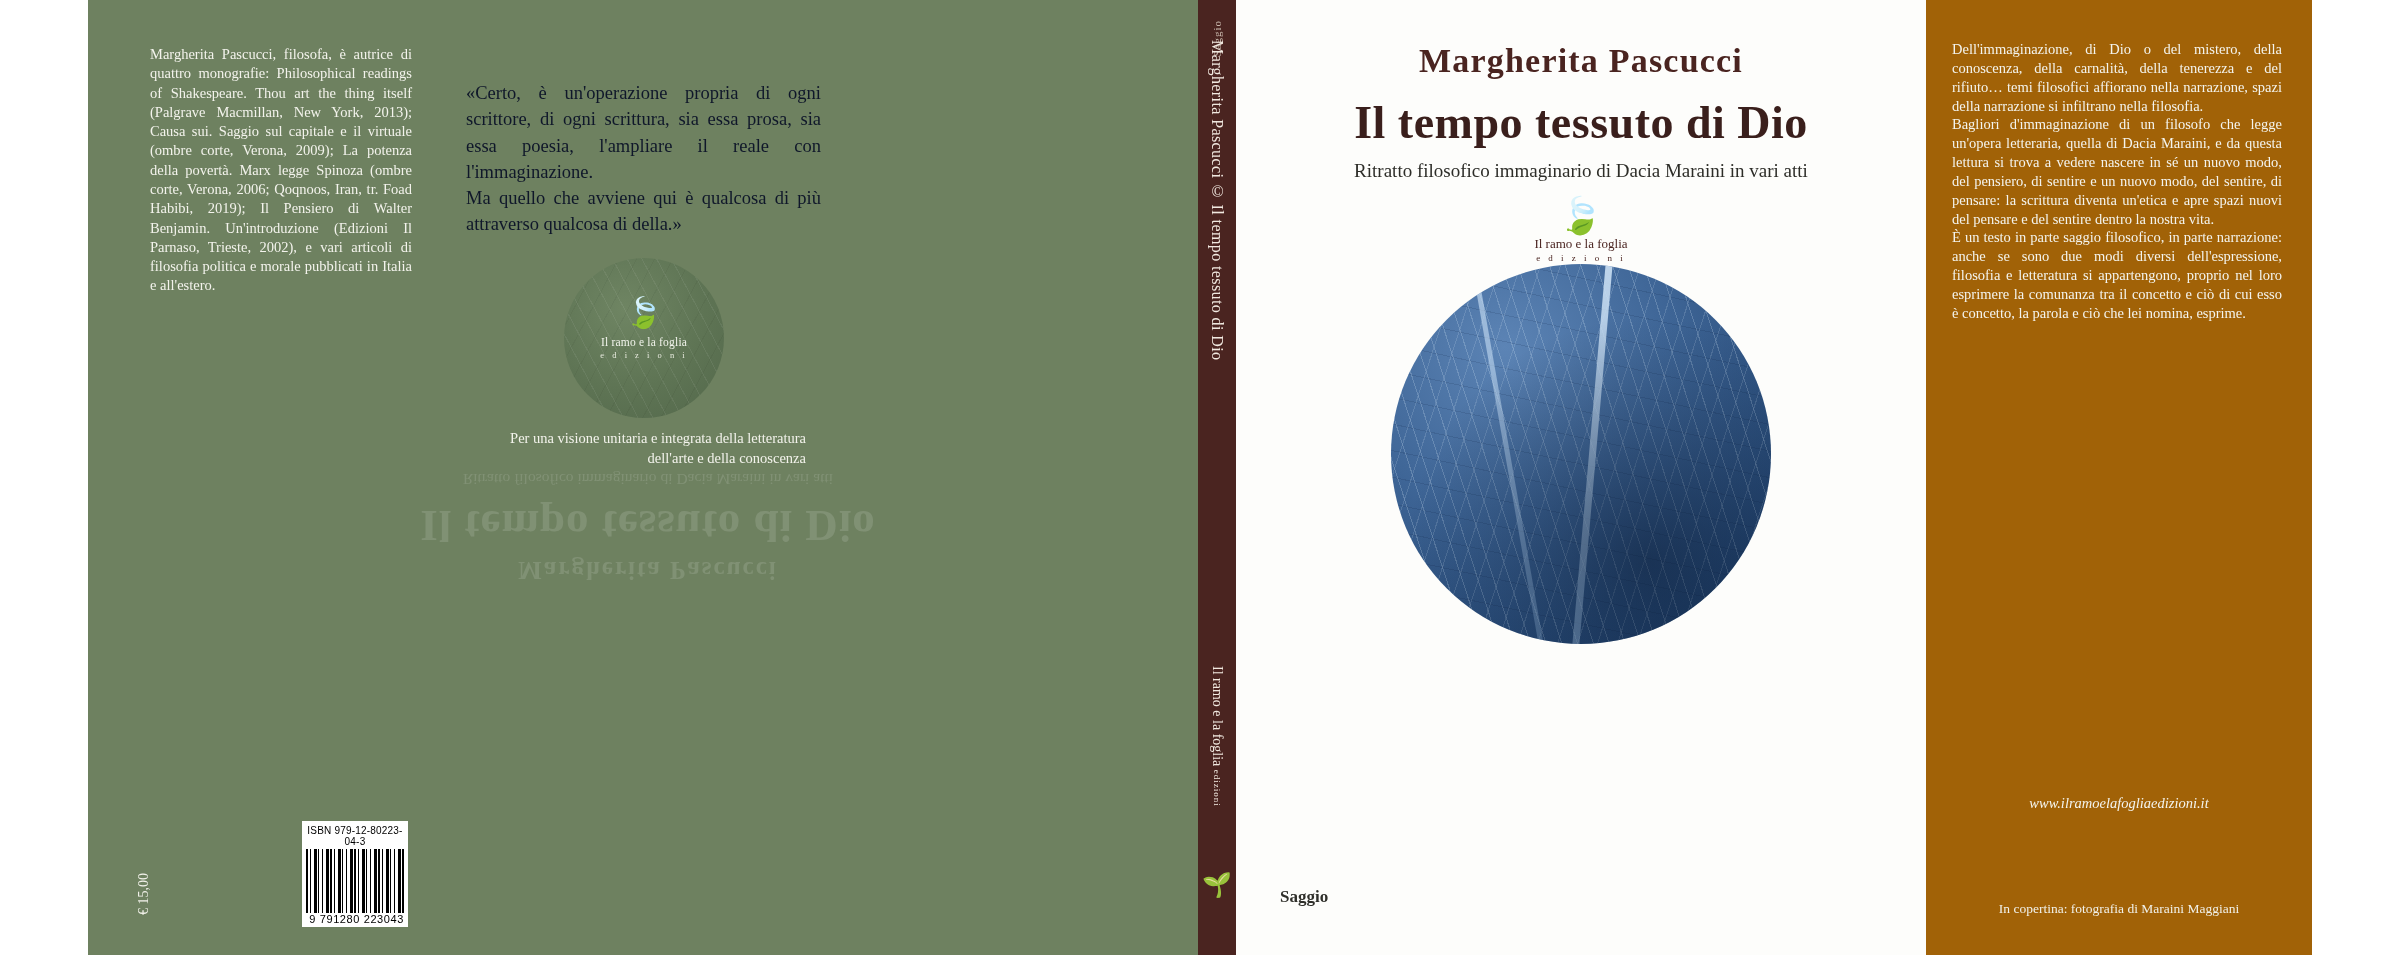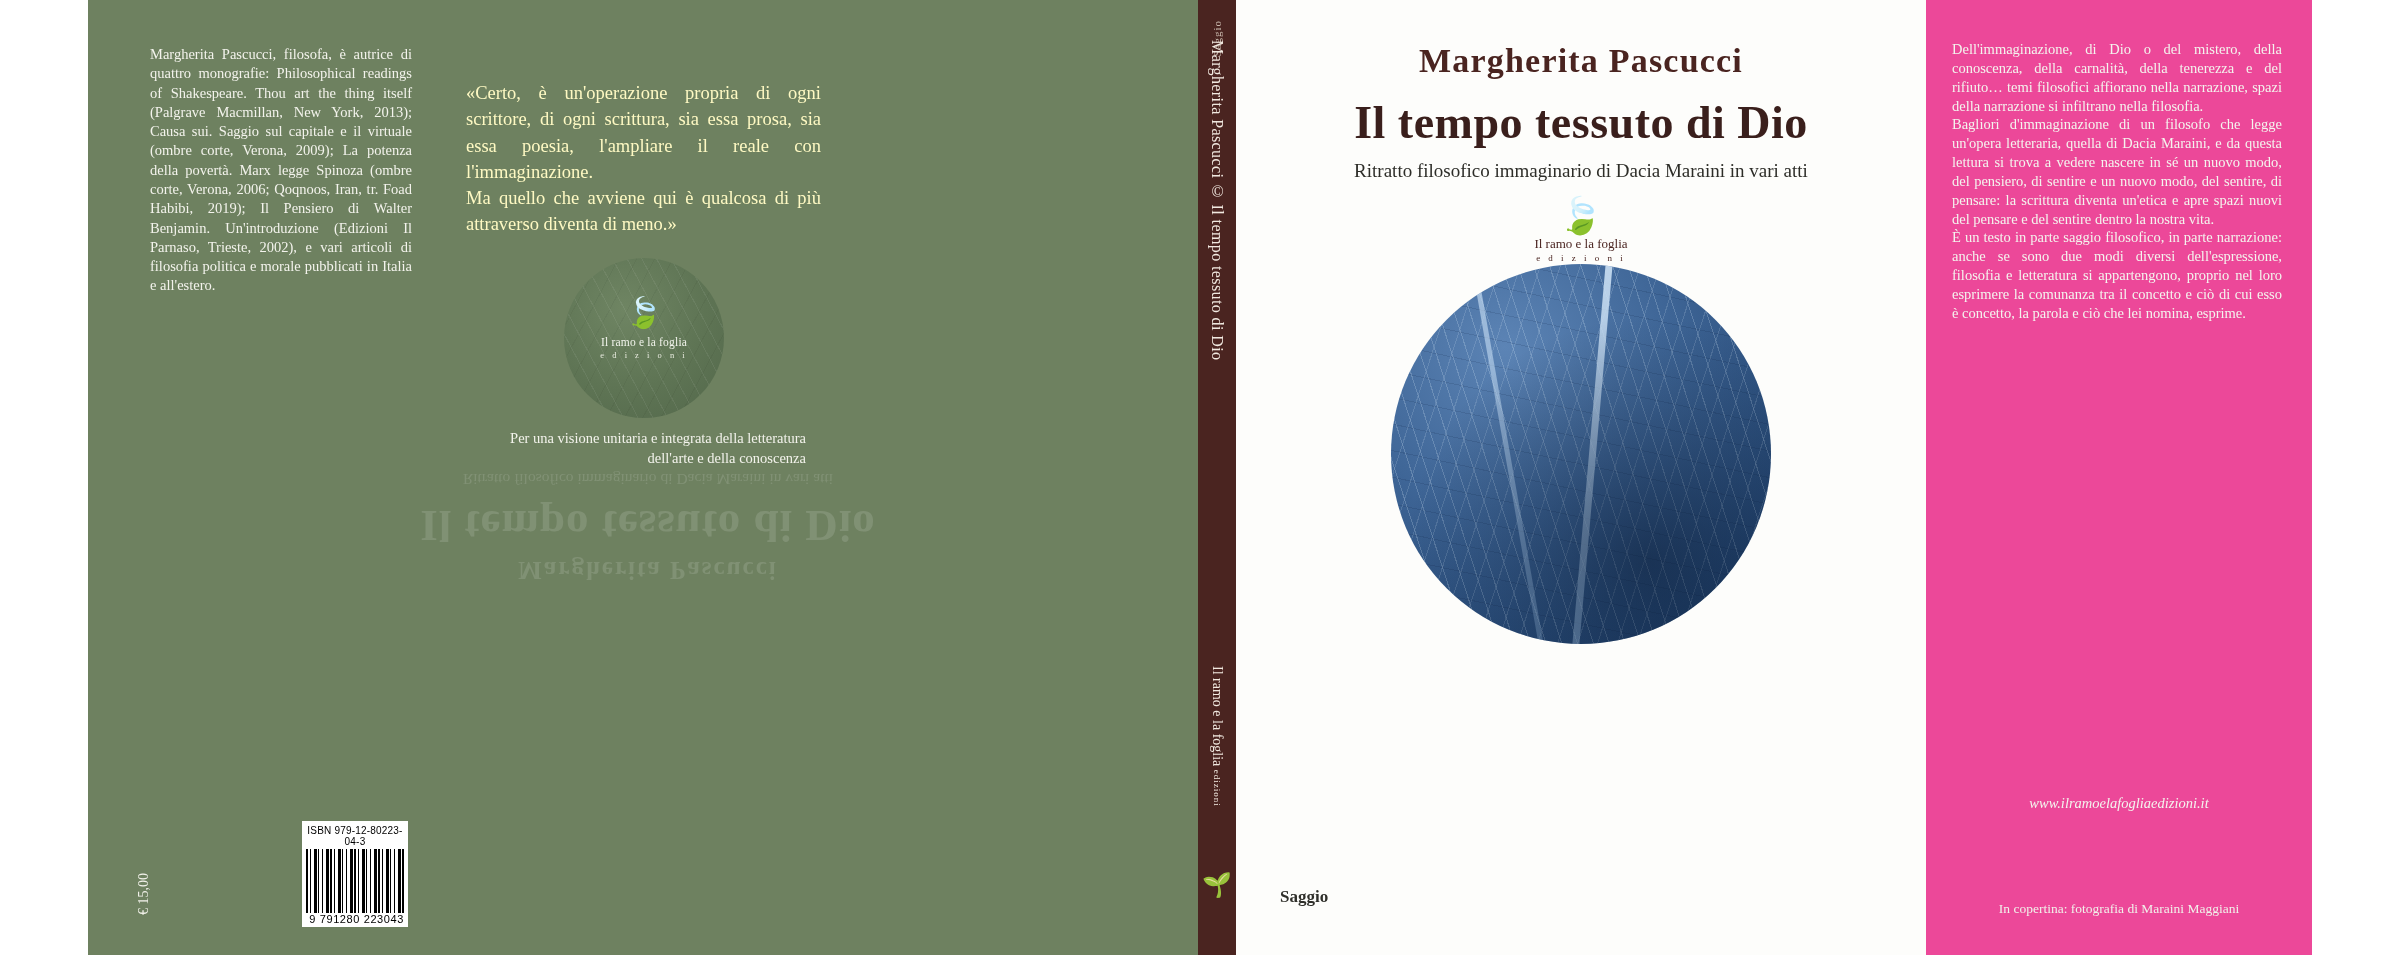--- a/index.html
+++ b/index.html
@@ -46,21 +46,21 @@
   
   .front {
     width: 690px;
     background: #fdfdfb;
     color: #2a2a26;
     position: relative;
   }
   
   .flap-right {
     width: 386px;
-    background: #ec4899;
+    background: #a16207;
     color: #f4f4ee;
     position: relative;
   }
   
   .edge-right {
     width: 88px;
     background: #ffffff;
   }
 
   
@@ -72,21 +72,21 @@
     text-align: justify;
     color: #f3f3ec;
   }
 
   .quote {
     position: absolute;
     left: 378px; top: 80px; width: 355px;
     font-size: 18.5px;
     line-height: 1.42;
     text-align: justify;
-    color: #fef9c3;
+    color: #0f172a;
   }
   .quote p { margin: 0; }
 
   .logo-circle {
     position: absolute;
     left: 476px; top: 258px;
     width: 160px; height: 160px;
     border-radius: 50%;
     background: radial-gradient(circle at 38% 32%, #6f8563 0%, #5e7454 55%, #53684b 100%);
     overflow: hidden;
@@ -336,21 +336,21 @@
 <div class="cover-wrap">
 
   <div class="panel flap-left"></div>
 
   <div class="panel back">
 
     <div class="bio">Margherita Pascucci, filosofa, è autrice di quattro monografie: Philosophical readings of Shakespeare. Thou art the thing itself (Palgrave Macmillan, New York, 2013); Causa sui. Saggio sul capitale e il virtuale (ombre corte, Verona, 2009); La potenza della povertà. Marx legge Spinoza (ombre corte, Verona, 2006; Qoqnoos, Iran, tr. Foad Habibi, 2019); Il Pensiero di Walter Benjamin. Un'introduzione (Edizioni Il Parnaso, Trieste, 2002), e vari articoli di filosofia politica e morale pubblicati in Italia e all'estero.</div>
 
     <div class="quote">
       <p>«Certo, è un'operazione propria di ogni scrittore, di ogni scrittura, sia essa prosa, sia essa poesia, l'ampliare il reale con l'immaginazione.</p>
-      <p>Ma quello che avviene qui è qualcosa di più attraverso diventa di meno.»</p>
+      <p>Ma quello che avviene qui è qualcosa di più attraverso qualcosa di della.»</p>
     </div>
 
     <div class="logo-circle">
       <div class="veins"></div>
       <div class="logo-mark">
         <div class="logo-leaves">🍃</div>
         <div class="logo-name">Il ramo e la foglia</div>
         <div class="logo-sub">e d i z i o n i</div>
       </div>
     </div>

